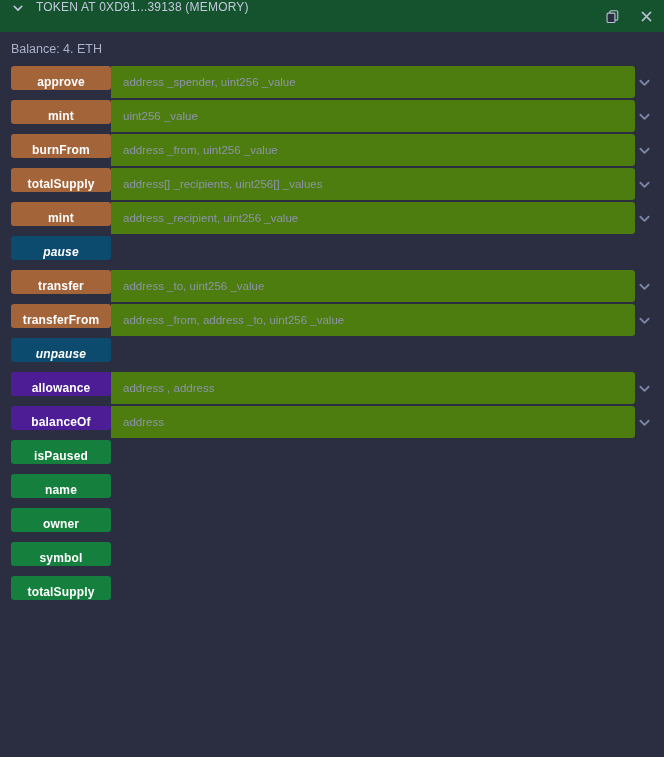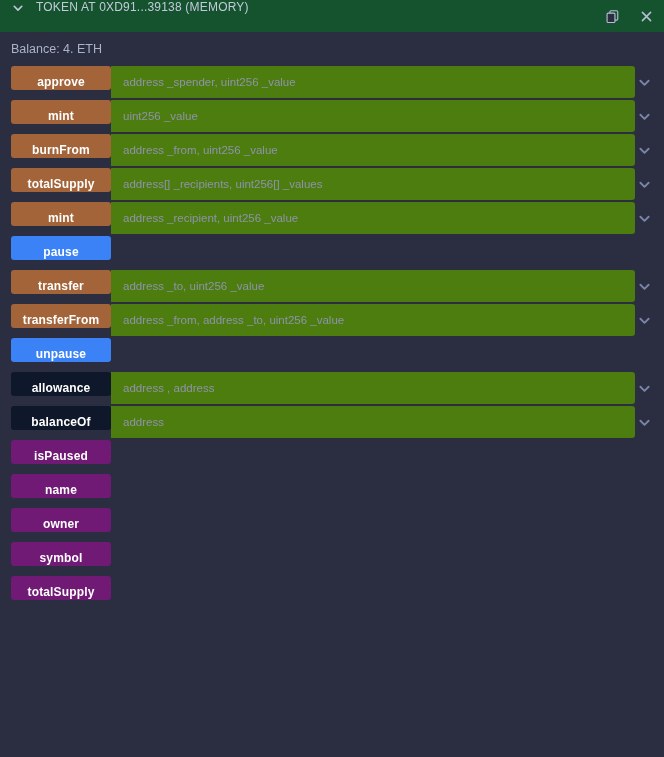--- a/index.html
+++ b/index.html
@@ -88,23 +88,23 @@
     font-family: "Liberation Sans", sans-serif;
     font-size: 12px;
     font-weight: bold;
     letter-spacing: 0.15px;
     cursor: pointer;
     padding: 0;
     line-height: 32px;
     text-align: center;
   }
   .fn-btn.write-muted   { background: #a3643a; }
-  .fn-btn.write-bright  { background: #3b82f6; }
-  .fn-btn.read-muted    { background: #0f172a; }
-  .fn-btn.read-bright   { background: #701a75; }
+  .fn-btn.write-bright  { background: #0c4a6e; font-style: italic; }
+  .fn-btn.read-muted    { background: #4c1d95; }
+  .fn-btn.read-bright   { background: #15803d; }
 
   .fn-input {
     flex: 0 0 524px;
     width: 524px;
     height: 32px;
     box-sizing: border-box;
     background: #4d7c0f;
     border: none;
     outline: none;
     border-radius: 0 3px 3px 0;

